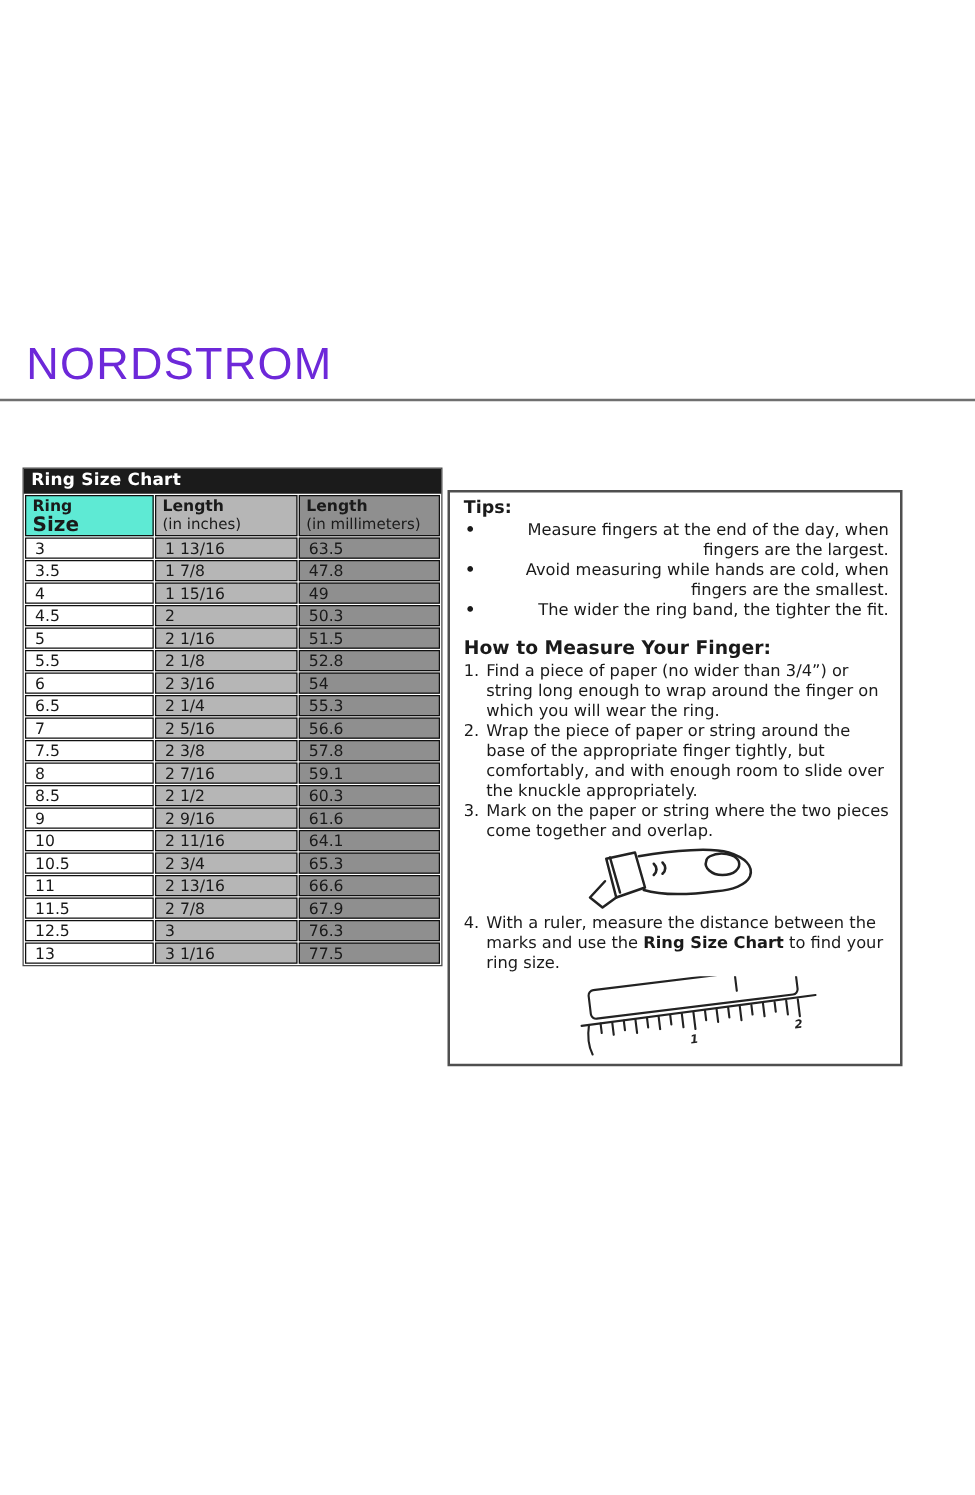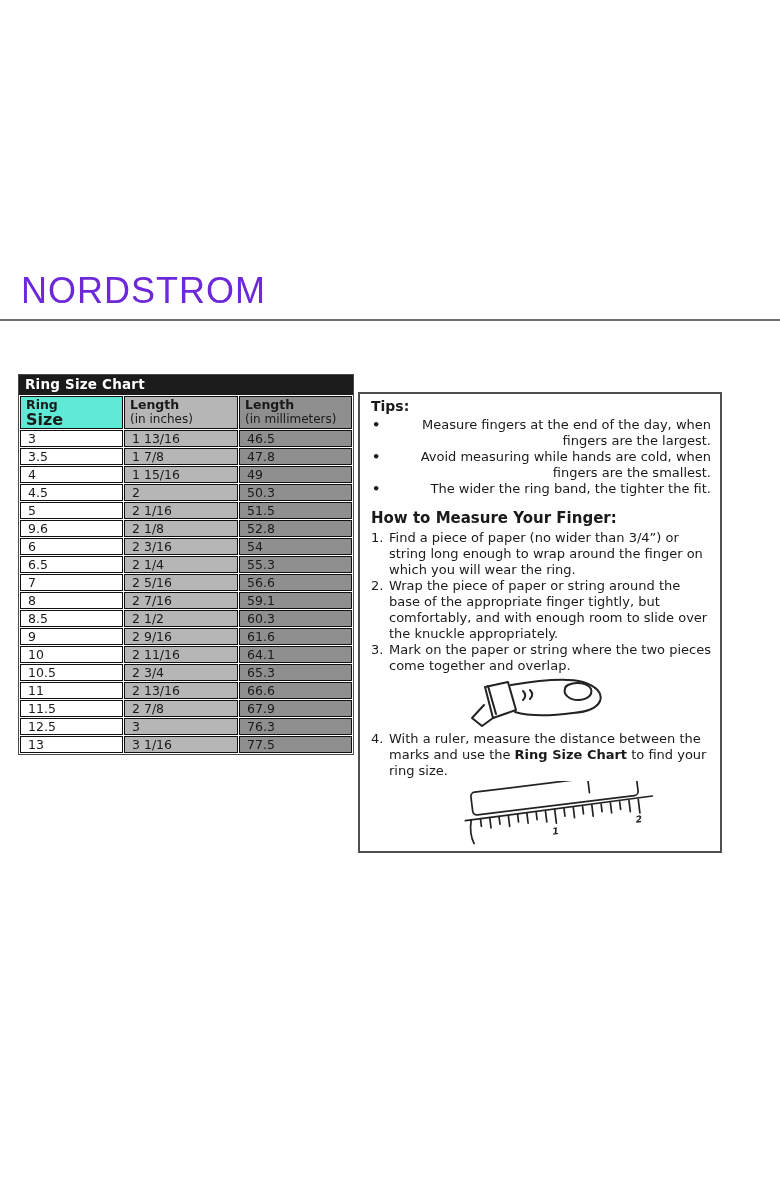--- a/index.html
+++ b/index.html
@@ -117,21 +117,21 @@
           <div>Length</div>
           <div class="sub">(in millimeters)</div>
         </th>
       </tr>
     </thead>
     <tbody>
 
         <tr>
           <td>3</td>
           <td class="bg-in">1 13/16</td>
-          <td class="bg-mm">46.5</td>
+          <td class="bg-mm">63.5</td>
         </tr>
 
         <tr>
           <td>3.5</td>
           <td class="bg-in">1 7/8</td>
           <td class="bg-mm">47.8</td>
         </tr>
 
         <tr>
           <td>4</td>
@@ -145,21 +145,21 @@
           <td class="bg-mm">50.3</td>
         </tr>
 
         <tr>
           <td>5</td>
           <td class="bg-in">2 1/16</td>
           <td class="bg-mm">51.5</td>
         </tr>
 
         <tr>
-          <td>9.6</td>
+          <td>5.5</td>
           <td class="bg-in">2 1/8</td>
           <td class="bg-mm">52.8</td>
         </tr>
 
         <tr>
           <td>6</td>
           <td class="bg-in">2 3/16</td>
           <td class="bg-mm">54</td>
         </tr>
 
@@ -168,20 +168,25 @@
           <td class="bg-in">2 1/4</td>
           <td class="bg-mm">55.3</td>
         </tr>
 
         <tr>
           <td>7</td>
           <td class="bg-in">2 5/16</td>
           <td class="bg-mm">56.6</td>
         </tr>
 
+        <tr>
+          <td>7.5</td>
+          <td class="bg-in">2 3/8</td>
+          <td class="bg-mm">57.8</td>
+        </tr>
 
         <tr>
           <td>8</td>
           <td class="bg-in">2 7/16</td>
           <td class="bg-mm">59.1</td>
         </tr>
 
         <tr>
           <td>8.5</td>
           <td class="bg-in">2 1/2</td>

